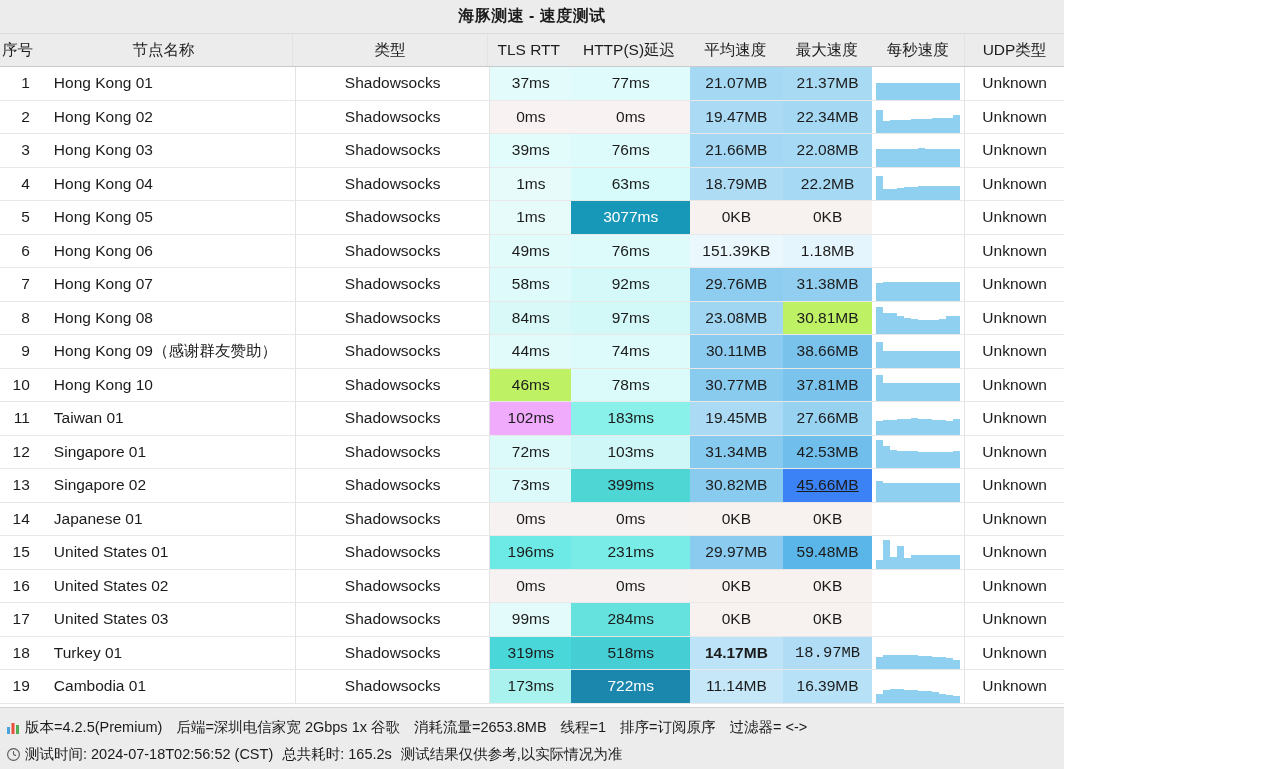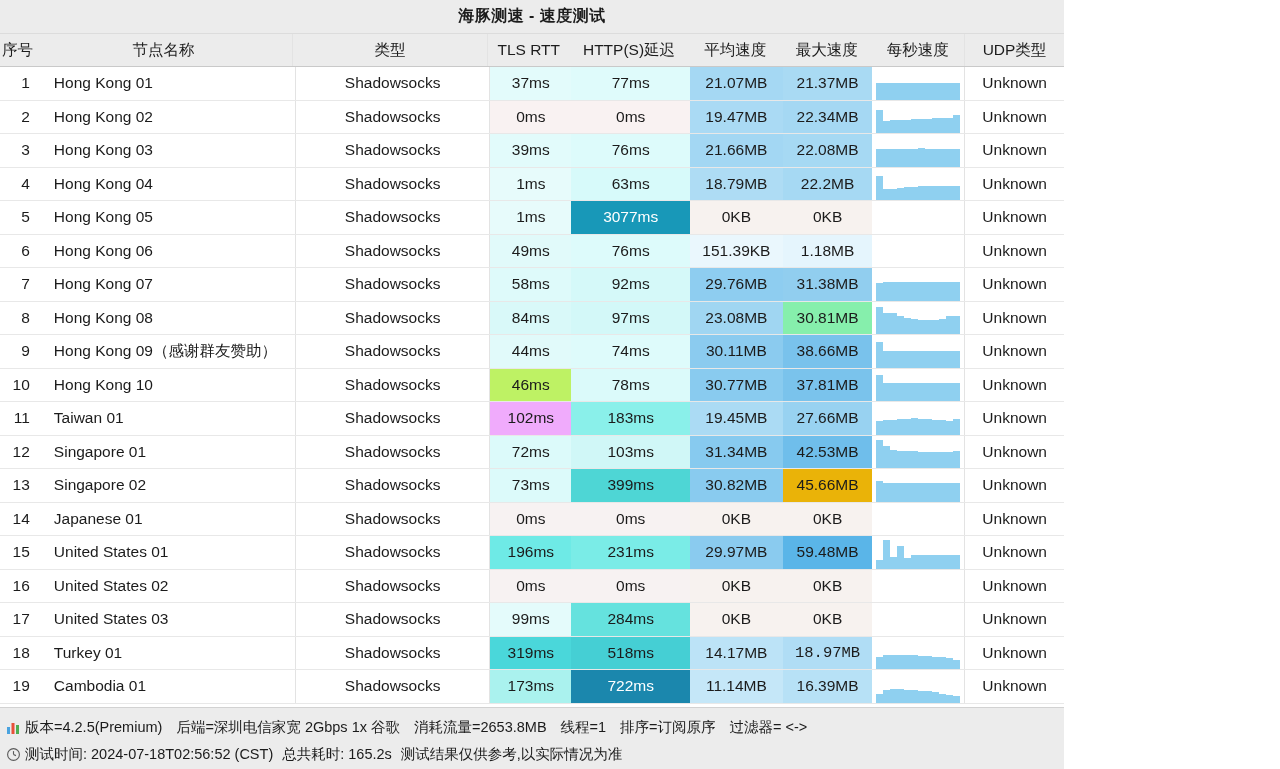--- a/index.html
+++ b/index.html
@@ -277,21 +277,21 @@
         </div>
         <div class="cell col-udp">Unknown</div>
       </div>
       <div class="row">
         <div class="cell col-idx">8</div>
         <div class="cell col-name">Hong Kong 08</div>
         <div class="cell col-type">Shadowsocks</div>
         <div class="cell col-tls" style="background: rgb(217, 249, 249); text-align: center;">84ms</div>
         <div class="cell col-http" style="background: rgb(211, 248, 248);">97ms</div>
         <div class="cell col-avg" style="background: rgb(160, 214, 242);">23.08MB</div>
-        <div class="cell col-max" style="background: #86efac;">30.81MB</div>
+        <div class="cell col-max" style="background: #bef264;">30.81MB</div>
         <div class="cell col-spark">
           <div class="spark">
             <div class="bar" style="height: 90%; background: rgb(143, 208, 240);"></div>
             <div class="bar" style="height: 72%; background: rgb(143, 208, 240);"></div>
             <div class="bar" style="height: 70%; background: rgb(143, 208, 240);"></div>
             <div class="bar" style="height: 60%; background: rgb(143, 208, 240);"></div>
             <div class="bar" style="height: 55%; background: rgb(143, 208, 240);"></div>
             <div class="bar" style="height: 50%; background: rgb(143, 208, 240);"></div>
             <div class="bar" style="height: 48%; background: rgb(143, 208, 240);"></div>
             <div class="bar" style="height: 47%; background: rgb(143, 208, 240);"></div>
@@ -407,21 +407,21 @@
         </div>
         <div class="cell col-udp">Unknown</div>
       </div>
       <div class="row">
         <div class="cell col-idx">13</div>
         <div class="cell col-name">Singapore 02</div>
         <div class="cell col-type">Shadowsocks</div>
         <div class="cell col-tls" style="background: rgb(220, 250, 250);">73ms</div>
         <div class="cell col-http" style="background: rgb(78, 214, 213);">399ms</div>
         <div class="cell col-avg" style="background: rgb(137, 203, 239);">30.82MB</div>
-        <div class="cell col-max" style="background: #eab308;">45.66MB</div>
+        <div class="cell col-max" style="background: #3b82f6; text-decoration: underline;">45.66MB</div>
         <div class="cell col-spark">
           <div class="spark">
             <div class="bar" style="height: 70%; background: rgb(143, 208, 240);"></div>
             <div class="bar" style="height: 62%; background: rgb(143, 208, 240);"></div>
             <div class="bar" style="height: 62%; background: rgb(143, 208, 240);"></div>
             <div class="bar" style="height: 62%; background: rgb(143, 208, 240);"></div>
             <div class="bar" style="height: 62%; background: rgb(143, 208, 240);"></div>
             <div class="bar" style="height: 62%; background: rgb(143, 208, 240);"></div>
             <div class="bar" style="height: 62%; background: rgb(143, 208, 240);"></div>
             <div class="bar" style="height: 62%; background: rgb(143, 208, 240);"></div>
@@ -497,21 +497,21 @@
           <div class="spark"></div>
         </div>
         <div class="cell col-udp">Unknown</div>
       </div>
       <div class="row">
         <div class="cell col-idx">18</div>
         <div class="cell col-name">Turkey 01</div>
         <div class="cell col-type">Shadowsocks</div>
         <div class="cell col-tls" style="background: rgb(74, 215, 218);">319ms</div>
         <div class="cell col-http" style="background: rgb(69, 207, 212);">518ms</div>
-        <div class="cell col-avg" style="background: rgb(188, 227, 247);">14.17MB</div>
+        <div class="cell col-avg" style="background: rgb(188, 227, 247); font-weight: bold;">14.17MB</div>
         <div class="cell col-max" style="background: rgb(176, 221, 245); font-family: Liberation Mono, monospace;">18.97MB</div>
         <div class="cell col-spark">
           <div class="spark">
             <div class="bar" style="height: 40%; background: rgb(143, 208, 240);"></div>
             <div class="bar" style="height: 46%; background: rgb(143, 208, 240);"></div>
             <div class="bar" style="height: 48%; background: rgb(143, 208, 240);"></div>
             <div class="bar" style="height: 48%; background: rgb(143, 208, 240);"></div>
             <div class="bar" style="height: 46%; background: rgb(143, 208, 240);"></div>
             <div class="bar" style="height: 46%; background: rgb(143, 208, 240);"></div>
             <div class="bar" style="height: 45%; background: rgb(143, 208, 240);"></div>

